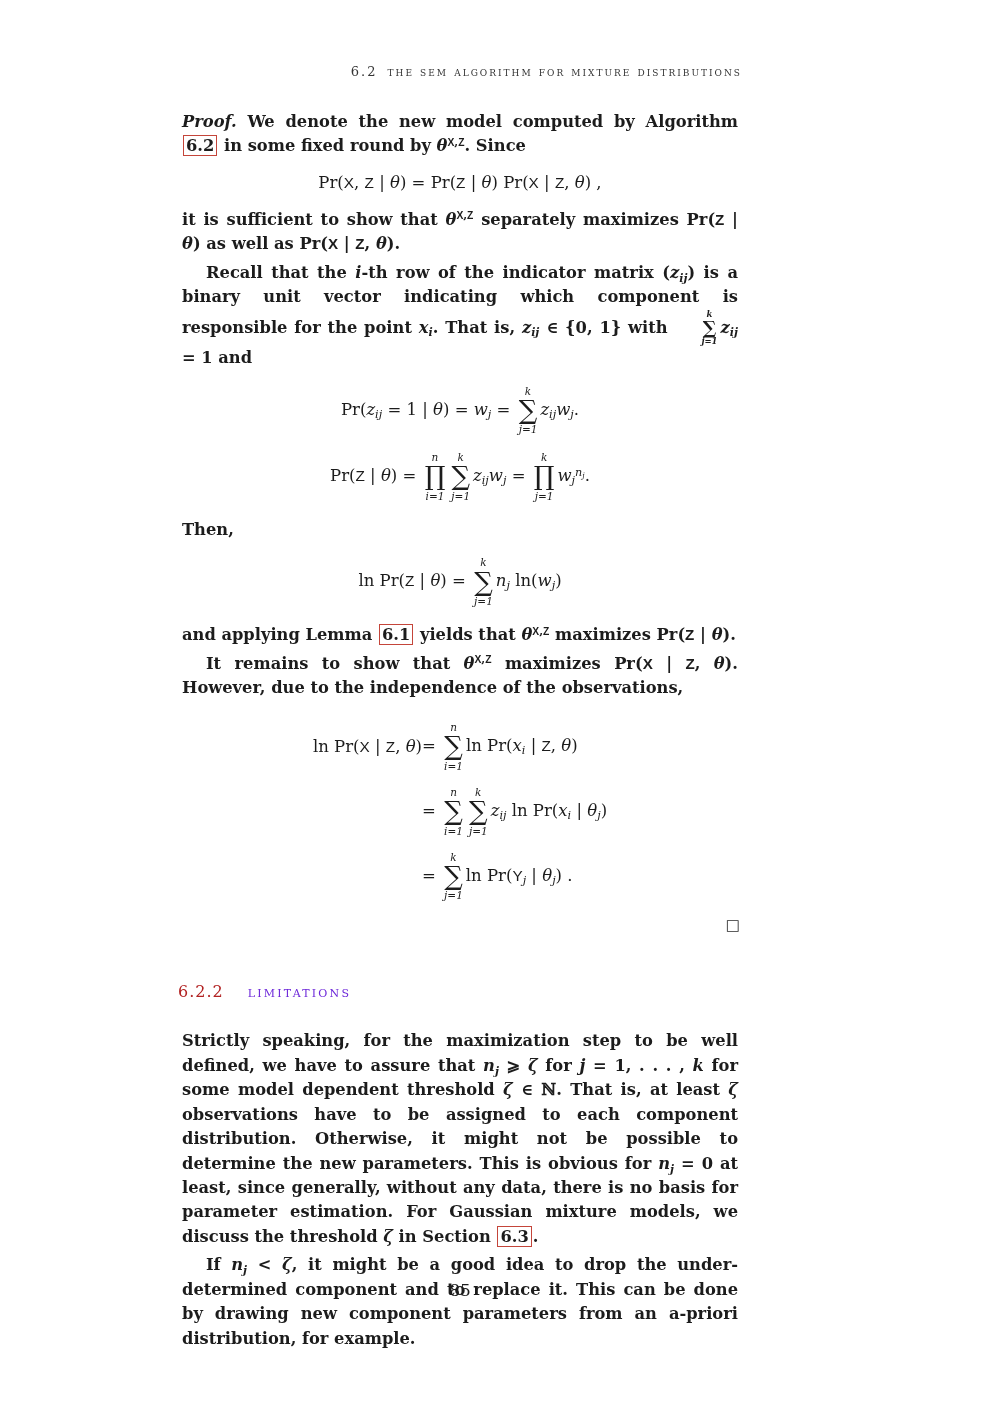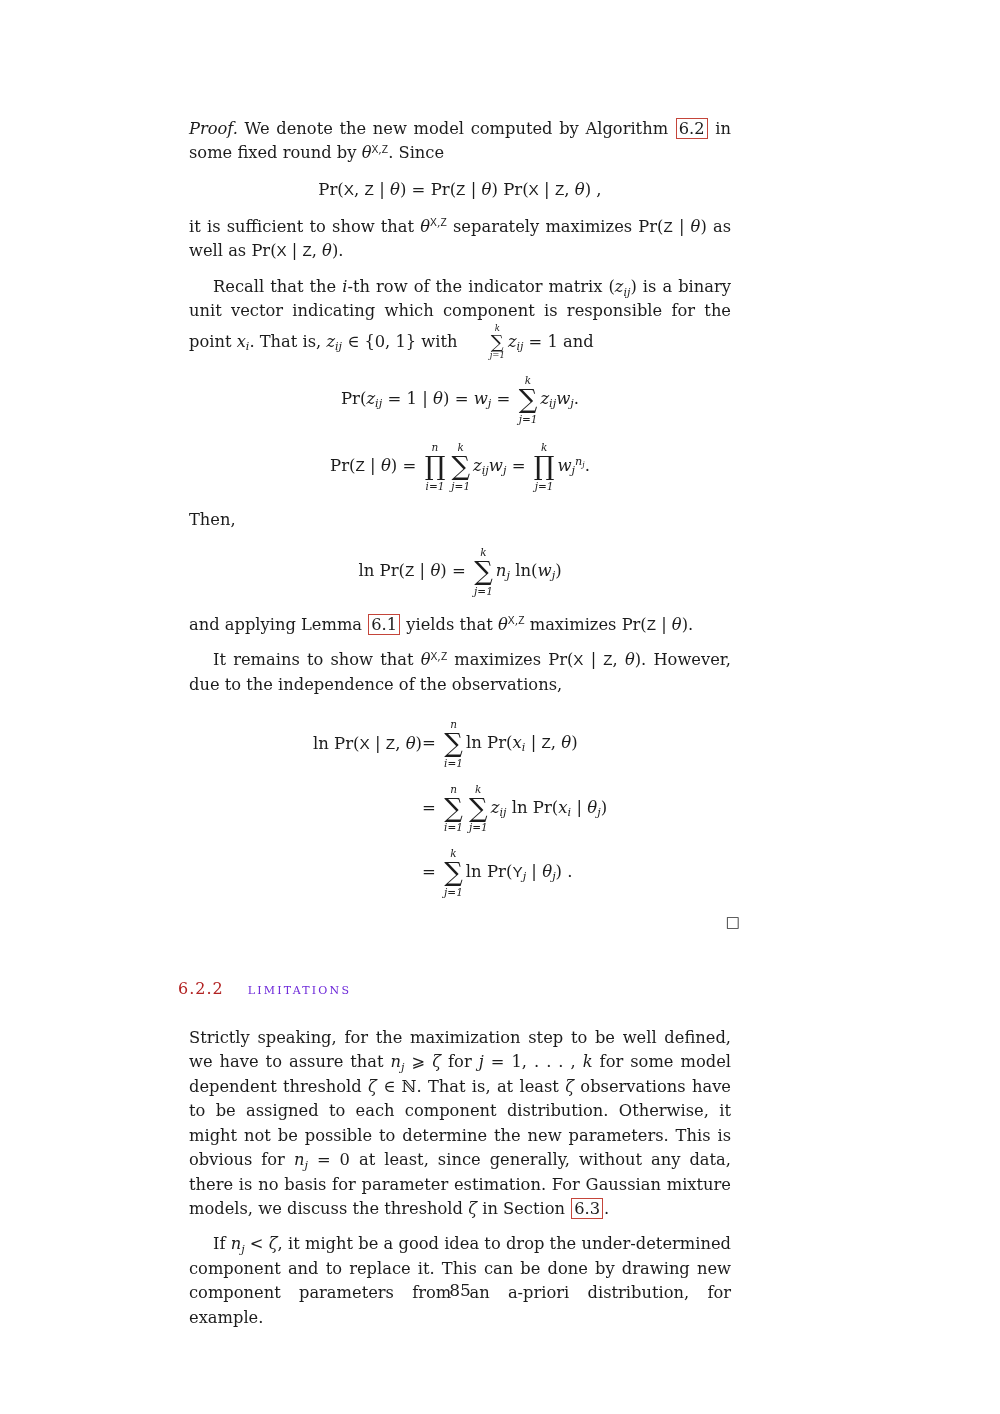--- a/index.html
+++ b/index.html
@@ -13,21 +13,21 @@
   .page { position:relative; width:1000px; height:1414px; overflow:hidden; background:#fff; }
 
   .running-header {
     position:absolute; top:64px; left:178px; width:564px;
     text-align:right; font-size:13px; color:#343434; letter-spacing:2px;
   }
   .running-header .sc { font-variant:small-caps; margin-left:4px; }
 
   .content { position:absolute; top:106px; left:178px; width:564px; }
 
-  .para { margin:11px; text-align:justify; font-size:16.3px; line-height:1.5; }
+  .para { margin:4px; text-align:justify; font-size:16.3px; line-height:1.5;font-weight:bold; }
   .indent { text-indent:24px; }
 
   .rm { font-style:normal; }
   .it { font-style:italic; }
   .sf { font-family:"Liberation Sans","DejaVu Sans",sans-serif; font-size:0.93em; }
   sub, sup { font-size:68%; line-height:0; }
   sub { vertical-align:-0.32em; }
   sup { vertical-align:0.5em; }
 
   .eqn { margin:14px 0 16px; text-align:center; font-size:16.5px; }
@@ -62,20 +62,24 @@
   .page-number {
     position:absolute; top:1280px; left:178px; width:564px;
     text-align:center; font-size:17px; color:#1c1c1c;
   }
 </style>
 </head>
 <body>
 
 <div class="page">
 
+  <header class="running-header">
+    <span>6.2</span>
+    <span class="sc">the sem algorithm for mixture distributions</span>
+  </header>
 
   <main class="content">
 
     <p class="para"><span class="it">Proof.</span><span class=""> We denote the new model computed by Algorithm </span><span class="reflink">6.2</span><span class=""> in some fixed round by </span><span class="it">θ</span><sup><span class="sf">X</span><span class="rm">,</span><span class="sf">Z</span></sup><span class="">. Since</span></p>
 
     <div class="eqn"><span class="rm">Pr(</span><span class="sf">X</span><span class="rm">, </span><span class="sf">Z</span><span class="rm"> | </span><span class="it">θ</span><span class="rm">) = Pr(</span><span class="sf">Z</span><span class="rm"> | </span><span class="it">θ</span><span class="rm">) Pr(</span><span class="sf">X</span><span class="rm"> | </span><span class="sf">Z</span><span class="rm">, </span><span class="it">θ</span><span class="rm">) ,</span></div>
 
     <p class="para"><span class="">it is sufficient to show that </span><span class="it">θ</span><sup><span class="sf">X</span><span class="rm">,</span><span class="sf">Z</span></sup><span class=""> separately maximizes </span><span class="rm">Pr(</span><span class="sf">Z</span><span class="rm"> | </span><span class="it">θ</span><span class="rm">)</span><span class=""> as well as </span><span class="rm">Pr(</span><span class="sf">X</span><span class="rm"> | </span><span class="sf">Z</span><span class="rm">, </span><span class="it">θ</span><span class="rm">).</span></p>
     <p class="para indent"><span class="">Recall that the </span><span class="it">i</span><span class="">-th row of the indicator matrix (</span><span class="it">z</span><sub class="it">ij</sub><span class="">) is a binary unit vector indicating which component is responsible for the point </span><span class="it">x</span><sub class="it">i</sub><span class="">. That is, </span><span class="it">z</span><sub class="it">ij</sub><span class=""> ∈ {0, 1} with </span><span class="bigop bigi">
           <span class="lim">k</span>

